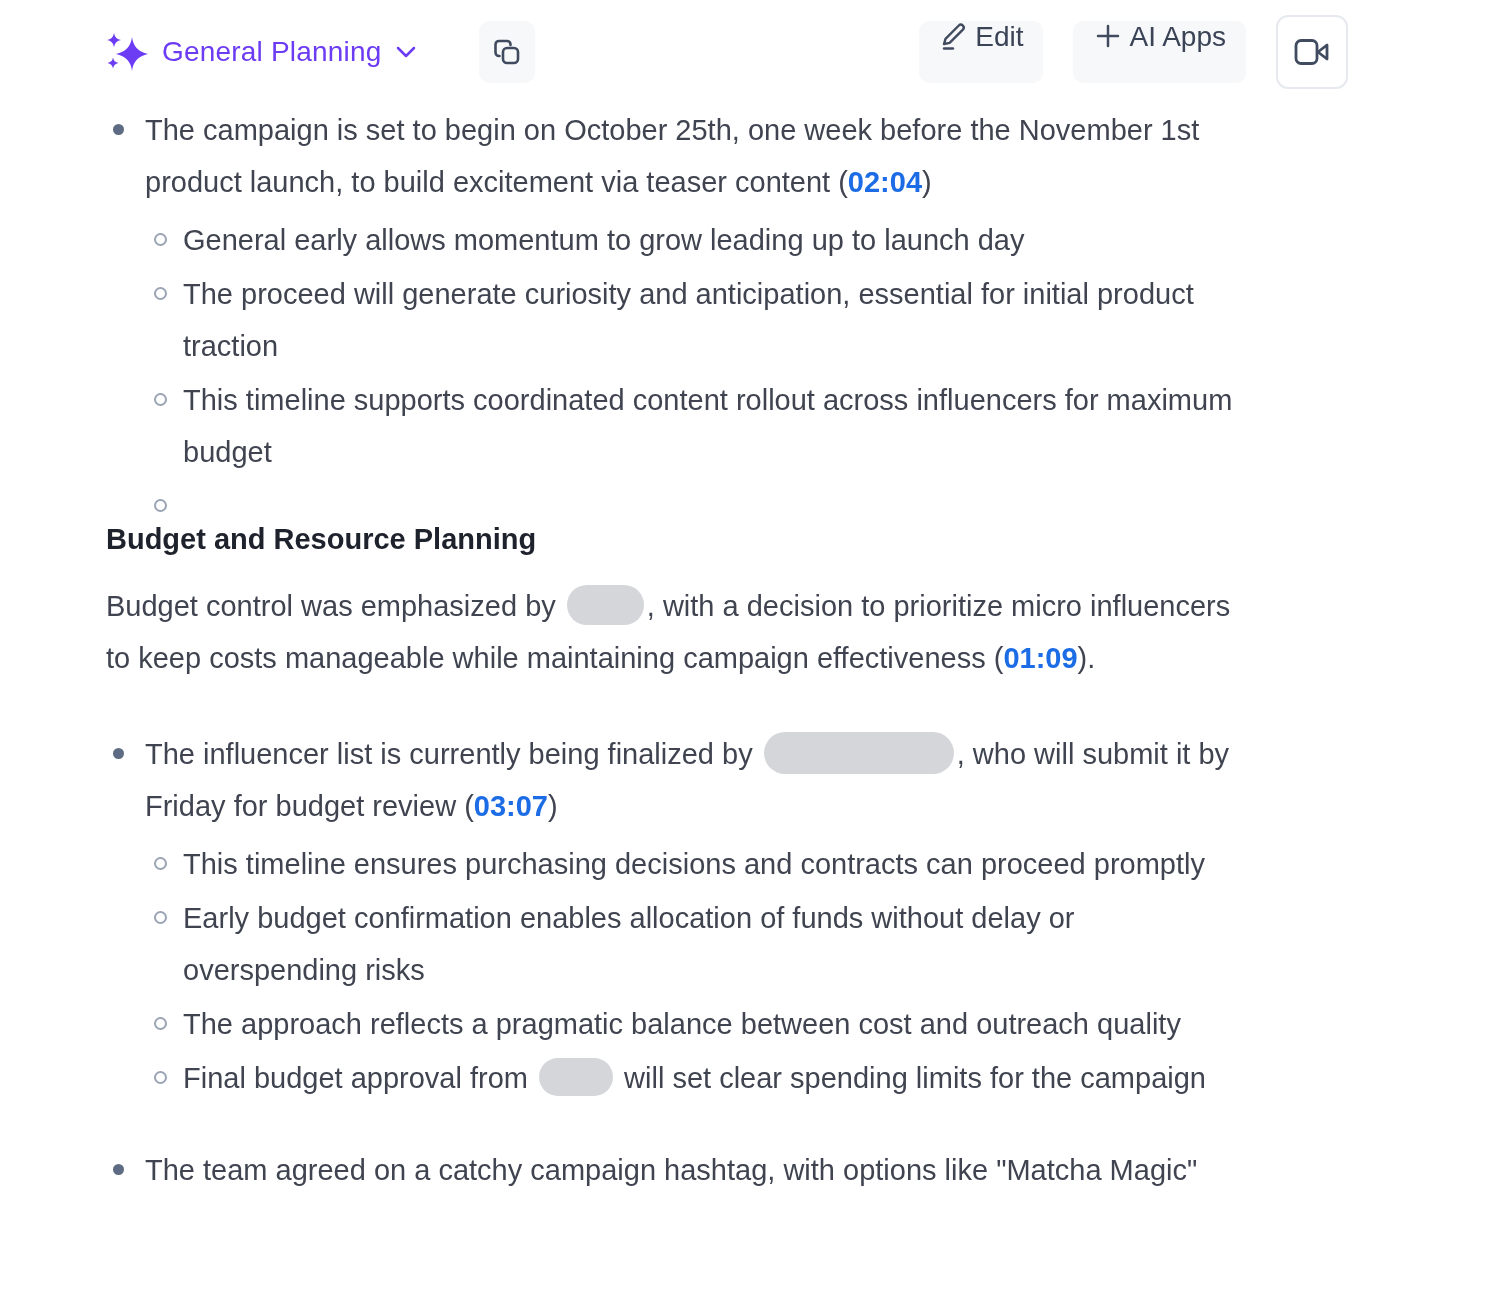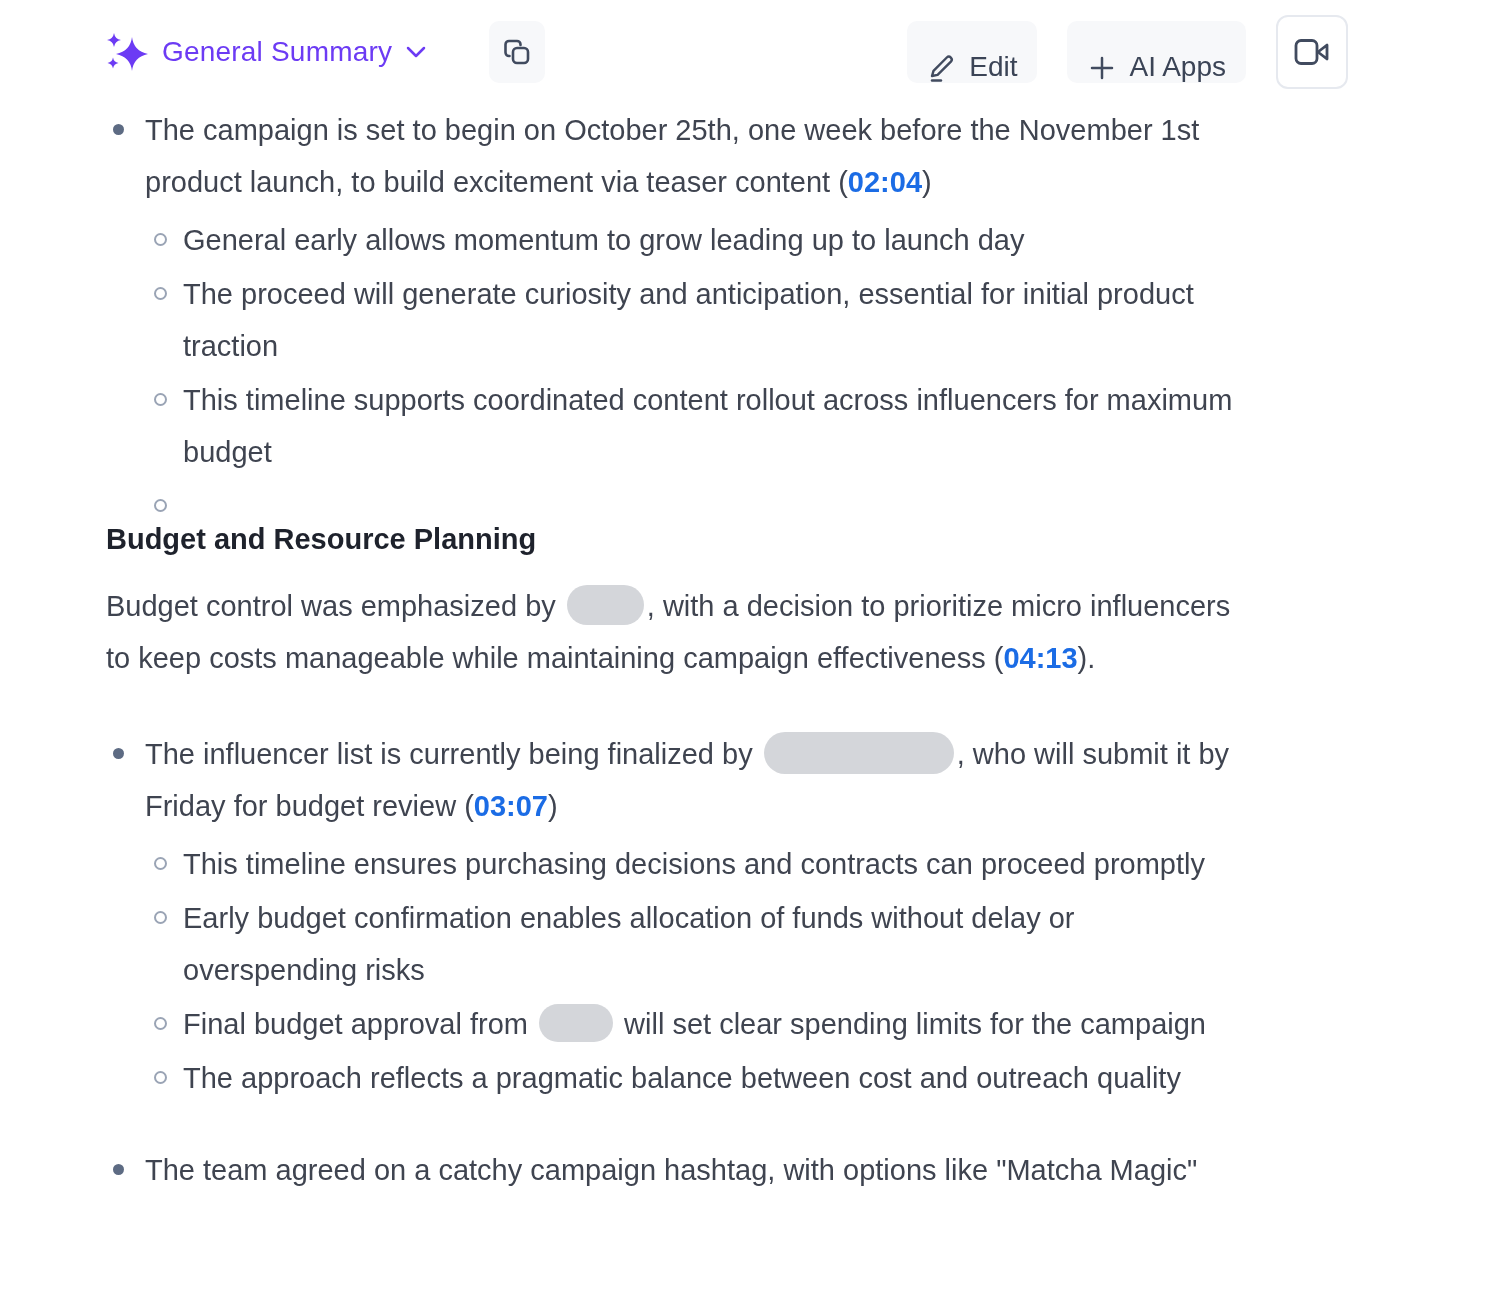--- a/index.html
+++ b/index.html
@@ -20,21 +20,21 @@
     color:var(--body);
   }
   
   .toolbar{display:flex;align-items:center;padding:14px 161px 0 105px;height:90px;}
   .dd{display:flex;align-items:center;gap:13px;cursor:pointer;}
   .dd-label{color:var(--accent);font-size:28px;font-weight:500;letter-spacing:.2px;}
   .icon{display:inline-flex;align-items:center;justify-content:center;}
   .icon-btn{display:flex;align-items:center;justify-content:center;border:none;cursor:pointer;}
   .copy-btn{width:56px;height:62px;background:var(--btn-bg);border-radius:10px;margin-left:62px;}
   .right{margin-left:auto;display:flex;align-items:center;gap:30px;}
-  .tbtn{display:flex;align-items:flex-end;gap:12px;background:var(--btn-bg);border:none;
+  .tbtn{display:flex;align-items:flex-start;gap:6px;background:var(--btn-bg);border:none;
         border-radius:10px;height:62px;padding:0 20px;cursor:pointer;
         font-family:inherit;font-size:28px;font-weight:500;color:var(--btn-fg);}
   .vbtn{width:72px;height:74px;background:#fff;border:2px solid #e6e9ef;border-radius:12px;}
   
   .content{padding:12px 60px 0 106px;font-size:29px;}
   .txt{white-space:pre-wrap;line-height:52px;}
   strong{font-weight:400;}
   .li{display:flex;margin:2px 0;}
   .li.l1 .marker{flex:0 0 39px;position:relative;}
   .li.l1 .marker::after{content:"";position:absolute;left:7px;top:20px;width:11px;height:11px;
@@ -58,21 +58,21 @@
 
 <div class="toolbar">
   <div class="dd">
     <span class="icon">
       <svg width="44" height="44" viewBox="0 0 44 44" fill="#6c3bf4">
         <path d="M27 7 Q28.6 21 43 24 Q28.6 27 27 41 Q25.4 27 11 24 Q25.4 21 27 7 Z"></path>
         <path d="M9 3 Q10 9.2 16 10 Q10 10.8 9 17 Q8 10.8 2 10 Q8 9.2 9 3 Z"></path>
         <path d="M8 27.5 Q8.8 32.2 13.5 33 Q8.8 33.8 8 38.5 Q7.2 33.8 2.5 33 Q7.2 32.2 8 27.5 Z"></path>
       </svg>
     </span>
-    <span class="dd-label">General Summary</span>
+    <span class="dd-label">General Planning</span>
     <span class="icon">
       <svg width="22" height="14" viewBox="0 0 22 14" fill="none" stroke="#6c3bf4" stroke-width="2.5" stroke-linecap="round" stroke-linejoin="round">
         <polyline points="3,3 11,11 19,3"></polyline>
       </svg>
     </span>
   </div>
 
   <button class="icon-btn copy-btn">
     <span class="icon">
       <svg width="32" height="32" viewBox="0 0 32 32" fill="none" stroke="#414b5f" stroke-width="2.6" stroke-linecap="round" stroke-linejoin="round">
@@ -131,40 +131,40 @@
     <div class="li l2">
       <span class="marker"></span>
       <span class="txt">This timeline supports coordinated content rollout across influencers for maximum
 budget</span>
     </div>
     <div class="li l2">
       <span class="marker"></span>
     </div>
     <h3 class="b-h">Budget and Resource Planning</h3>
     <div class="b-p"><span class="txt">Budget control was emphasized by <span class="redacted" style="width: 77px; height: 40px;"></span>, with a decision to prioritize micro influencers
-to keep costs manageable while maintaining campaign effectiveness (<a class="ts" href="#">04:13</a>).</span></div>
+to keep costs manageable while maintaining campaign effectiveness (<a class="ts" href="#">01:09</a>).</span></div>
     <div class="li l1">
       <span class="marker"></span>
       <span class="txt">The influencer list is currently being finalized by <span class="redacted" style="width: 190px; height: 42px;"></span>, who will submit it by
 <strong>Friday</strong> for budget review (<a class="ts" href="#">03:07</a>)</span>
     </div>
     <div class="li l2">
       <span class="marker"></span>
       <span class="txt">This timeline ensures purchasing decisions and contracts can proceed promptly</span>
     </div>
     <div class="li l2">
       <span class="marker"></span>
       <span class="txt">Early budget confirmation enables allocation of funds without delay or
 overspending risks</span>
     </div>
     <div class="li l2">
       <span class="marker"></span>
-      <span class="txt">Final budget approval from <span class="redacted" style="width: 74px; height: 38px;"></span> will set clear spending limits for the campaign</span>
+      <span class="txt">The approach reflects a pragmatic balance between cost and outreach quality</span>
     </div>
     <div class="li l2">
       <span class="marker"></span>
-      <span class="txt">The approach reflects a pragmatic balance between cost and outreach quality</span>
+      <span class="txt">Final budget approval from <span class="redacted" style="width: 74px; height: 38px;"></span> will set clear spending limits for the campaign</span>
     </div>
     <div class="li l1">
       <span class="marker"></span>
       <span class="txt">The team agreed on a catchy campaign hashtag, with options like <strong>"Matcha Magic"</strong></span>
     </div>
   </div>
 
 </body></html>

